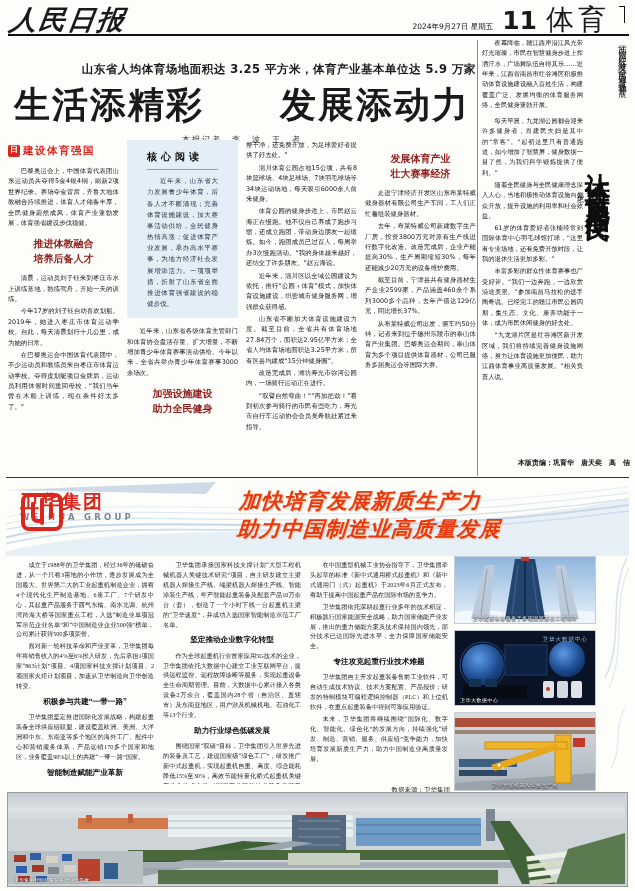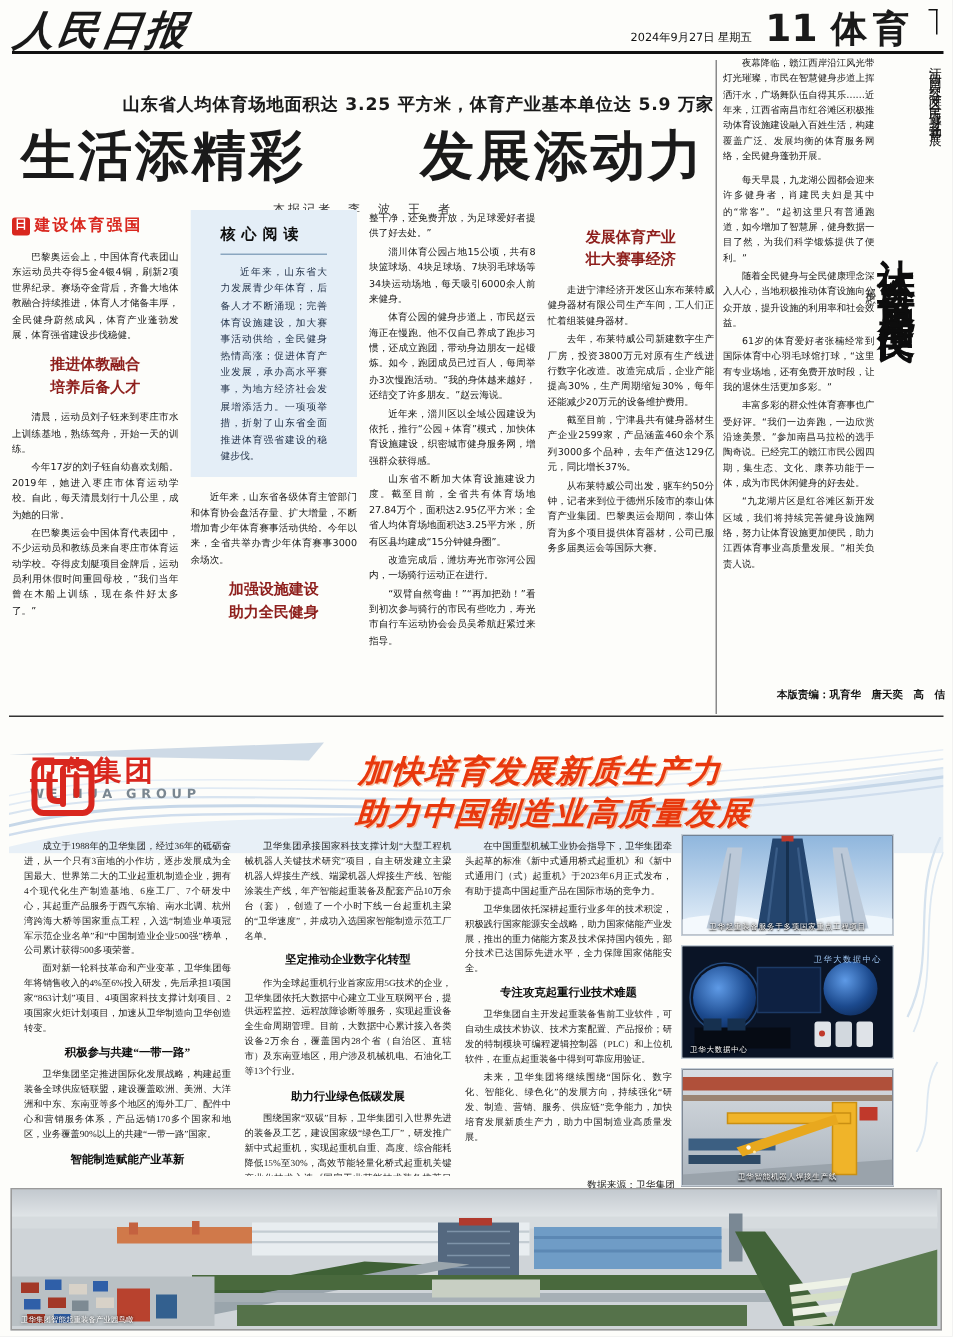--- a/index.html
+++ b/index.html
@@ -4,21 +4,21 @@
 <style>
   html,body{margin:0;padding:0;background:#e9e9e9;}
   .page{position:relative;width:635px;height:891px;background:#fdfdfa;font-family:"DejaVu Sans",sans-serif;color:#1a1a1a;overflow:hidden;margin:0 auto;}
 
   
   .hdr{position:absolute;top:4px;left:8px;right:6px;height:29px;}
   .masthead{position:absolute;left:2px;top:-2px;font-family:"DejaVu Serif",serif;font-style:italic;font-weight:bold;font-size:27px;letter-spacing:2px;transform:skewX(-8deg);}
   .hdr-right{position:absolute;right:4px;top:2px;display:flex;align-items:baseline;gap:9px;}
   .hdr-date{font-size:7.5px;color:#111;}
   .hdr-page{font-size:25px;font-weight:900;line-height:1;}
-  .hdr-section{font-size:24px;font-weight:700;letter-spacing:4px;line-height:1;}
+  .hdr-section{font-size:28px;font-weight:400;letter-spacing:4px;line-height:1;}
   .hdr-corner{width:5px;height:16px;border-top:1.5px solid #111;border-right:1.5px solid #111;align-self:flex-start;}
   .rule-header{position:absolute;top:34px;left:8px;right:6px;height:1.5px;background:#111;}
 
   
   .main{position:absolute;left:8px;top:38px;width:468px;height:438px;}
   .kicker{margin-top:24px;text-align:right;font-weight:bold;font-size:11.5px;letter-spacing:.5px;}
   .headline{margin-top:8px;text-align:center;font-size:36px;font-weight:900;letter-spacing:2px;line-height:1.1;}
   .byline{margin-top:9px;text-align:center;font-size:8px;color:#333;letter-spacing:2px;}
   .cols{position:absolute;left:0;right:0;top:102px;bottom:2px;display:flex;gap:8px;}
   .col{flex:1 1 0;overflow:hidden;font-size:6.4px;line-height:1.62;text-align:justify;color:#161616;}
@@ -42,21 +42,21 @@
   .side-body{position:absolute;left:0;top:78px;width:101px;height:340px;overflow:hidden;}
   .v{writing-mode:vertical-rl;text-orientation:upright;}
   .v-kicker{position:absolute;right:3px;top:0;height:245px;font-size:8.5px;letter-spacing:3px;color:#111;}
   .v-headline{position:absolute;right:18px;top:114px;height:305px;font-size:25px;font-weight:900;letter-spacing:6px;color:#0d0d0d;}
   .v-author{position:absolute;right:47px;top:148px;height:70px;font-size:7px;color:#333;letter-spacing:2px;}
   .side-credits{position:absolute;right:2px;bottom:8px;font-size:7px;font-weight:bold;color:#111;}
 
   
   .ad-rule{position:absolute;top:477px;left:6px;right:6px;height:1px;background:#333;}
   .ad{position:absolute;top:480px;left:6px;width:623px;height:408px;}
-  .banner{position:absolute;top:13px;left:0;right:0;height:76px;overflow:hidden;}
+  .banner{position:absolute;top:0;left:0;right:0;height:76px;overflow:hidden;}
   .banner svg{position:absolute;left:0;top:0;}
   .logo{position:absolute;left:14px;top:12px;display:flex;gap:7px;align-items:center;}
   .logo-texts{display:flex;flex-direction:column;gap:1px;}
   .logo-text-cn{font-size:19px;font-weight:900;color:#d9271e;letter-spacing:2px;line-height:1;}
   .logo-text-en{font-size:8.5px;color:#7a8791;letter-spacing:3.2px;font-weight:bold;}
   .ad-headline{position:absolute;left:232px;top:7px;color:#e8380d;font-weight:900;font-style:italic;font-size:21px;line-height:1.35;letter-spacing:1px;transform:skewX(-4deg);text-shadow:1px 1px 0 #f6c4a6;white-space:nowrap;}
 
   .ad-cols{position:absolute;left:10px;top:80px;width:432px;height:224px;display:flex;gap:9px;}
   .ad-col{flex:1 1 0;overflow:hidden;font-size:6.2px;line-height:1.6;text-align:justify;color:#1b1b1b;font-family:Liberation Serif, serif;}
   .ad-col p{margin:0 0 2px;text-indent:2em;}

